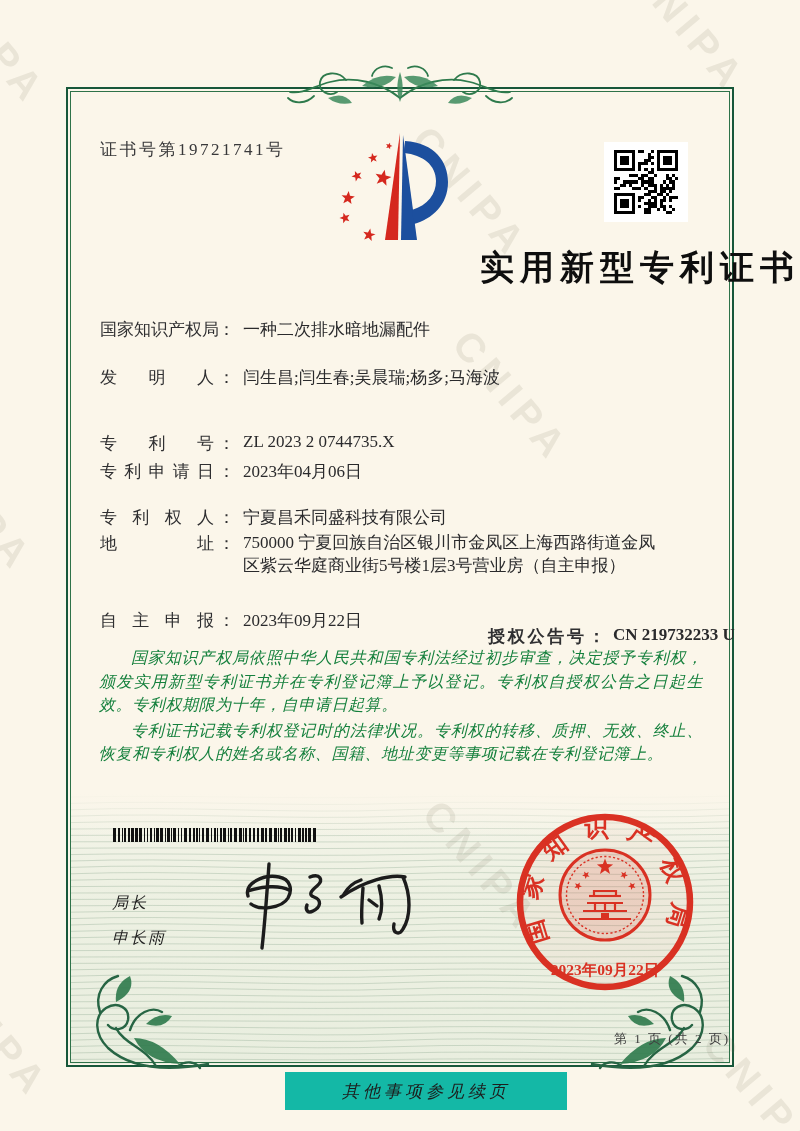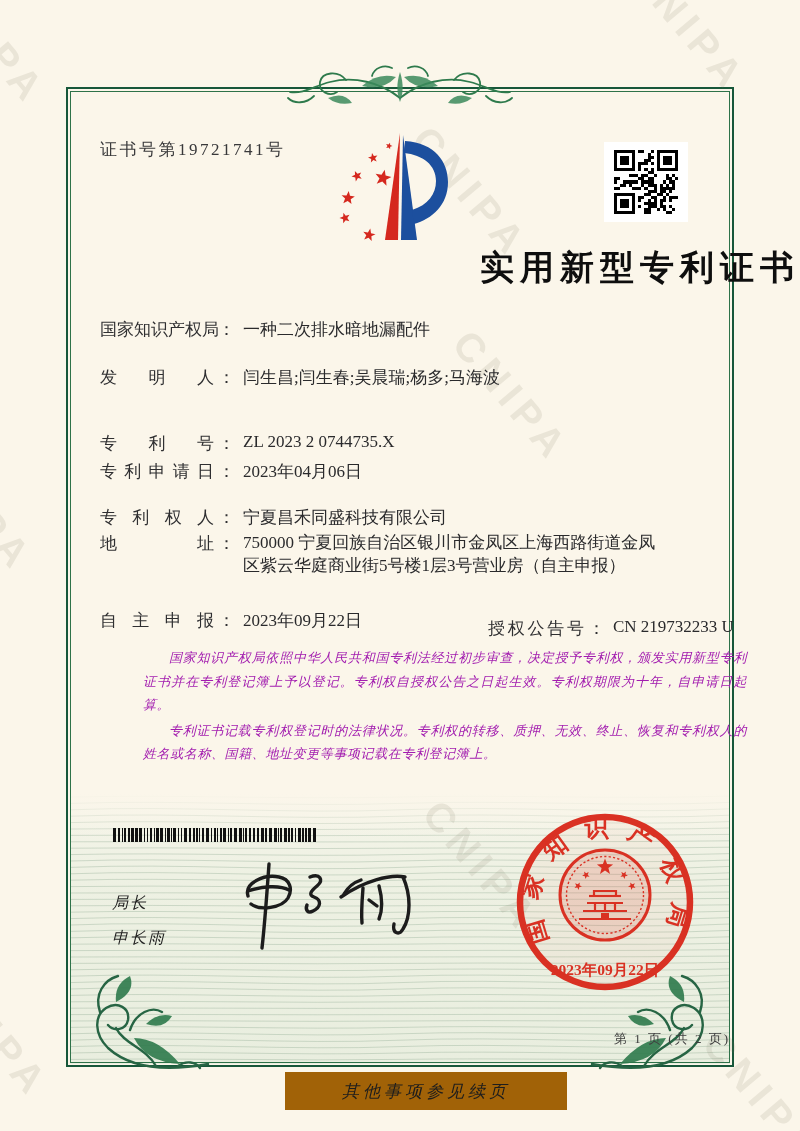--- a/index.html
+++ b/index.html
@@ -55,44 +55,44 @@
     letter-spacing:6px; color:#0e0e0e;
   }
   .frow{position:absolute; left:100px; font-size:17px; color:#2f2f31; white-space:nowrap;}
   .flabel{
     display:inline-block; width:114px;
     text-align:justify; text-align-last:justify; vertical-align:top;
   }
   .fcolon{display:inline-block; margin:0 8px 0 4px; vertical-align:top;}
   .fvalue{display:inline-block; vertical-align:top; color:#2a2a2c;}
   .fvalue.wrap{white-space:normal; width:426px; line-height:22.5px;}
-  .grant2{position:absolute; left:388px; top:8px;}
+  .grant2{position:absolute; left:388px; top:16px;font-weight:bold;}
   .grant2 .flabel{width:96px;}
   .paras{
     position:absolute; left:99px; top:646px; width:604px;
-    font-size:13px; line-height:23.6px; letter-spacing:0.6px;
-    font-style:italic; color:#a21caf; text-align:justify;margin-left:44px;
+    font-size:16px; line-height:23.6px; letter-spacing:0.6px;
+    font-style:italic; color:#15803d; text-align:justify;
   }
   .paras p{margin:0 0 2px 0; text-indent:2em;}
   .barcode{position:absolute; left:113px; top:828px;}
   .officer{
     position:absolute; left:112px; top:893px;
     font-family:"Liberation Sans","DejaVu Sans",sans-serif;
     font-size:16px; color:#1f1f1f; letter-spacing:2px;
   }
   .officer div{margin-bottom:14px;font-style:italic;}
   .signature{position:absolute; left:224px; top:850px;}
   .seal{position:absolute; left:495px; top:795px; z-index:5; opacity:0.96;}
   .pagenum{
     position:absolute; left:70px; top:1030px; width:660px;
     text-align:right; font-size:13px; letter-spacing:2px; color:#404040; z-index:4;
   }
   .contbox{
     position:absolute; left:285px; top:1072px; width:282px; height:38px;
-    background:#a16207; z-index:4;
+    background:#14b8a6; z-index:4;
     display:flex; align-items:center; justify-content:center;
     font-style:italic; font-size:17px; letter-spacing:4px; color:#1d1d1d;
   }
 </style>
 </head>
 <body>
 
 <div class="page">
 
   <div class="wm" style="left:-45px;top:-35px;">CNIPA</div>

